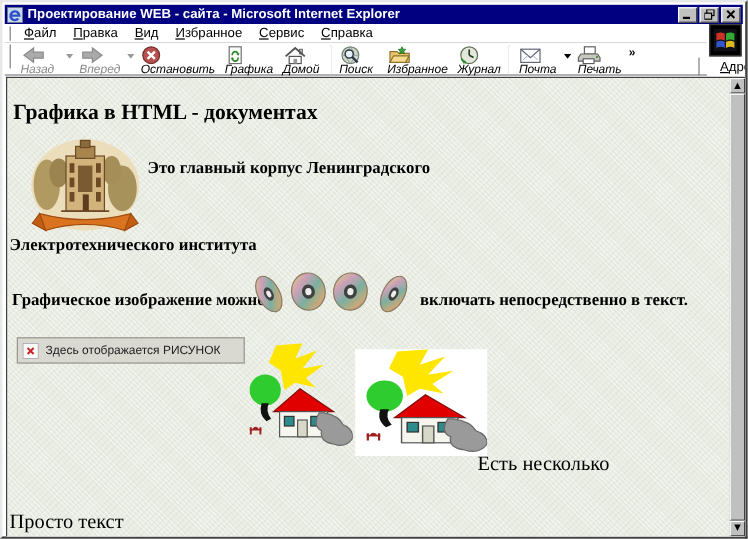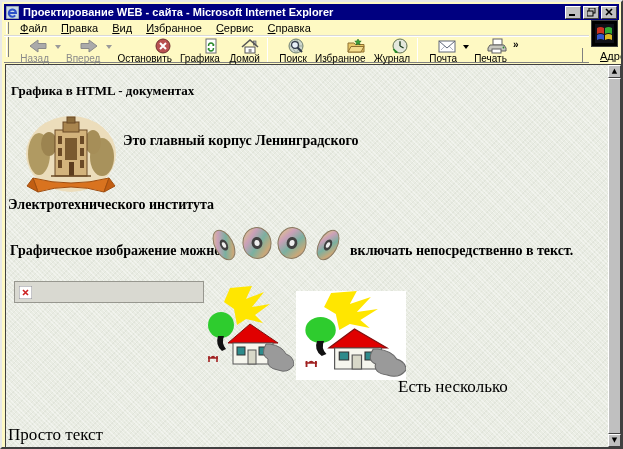--- a/index.html
+++ b/index.html
@@ -1,19 +1,19 @@
 <!DOCTYPE html>
 <html><head>
 <meta charset="utf-8">
 <style>
   html,body{margin:0;padding:0;background:#777;}
   *{box-sizing:border-box;}
   .window{
     position:relative;width:623px;height:449px;
-    background:#fef9c3;
+    background:#ffffff;
     border:2px solid;border-color:#e8e8e8 #404040 #404040 #e8e8e8;
     font-family:"Liberation Sans",sans-serif;
     overflow:hidden;
   }
   
   .titlebar{position:absolute;left:2px;top:2px;right:2px;height:16px;
     background:#000080;display:flex;align-items:center;padding:0 2px;}
   .titlebar .apptitle{color:#fff;font-size:11px;font-weight:bold;margin-left:4px;white-space:nowrap;flex:1;}
   .ie-doc-icon{width:13px;height:13px;display:inline-block;}
   .winbtns{display:flex;gap:2px;}
@@ -23,22 +23,22 @@
   
   .menubar{position:absolute;left:2px;top:18px;right:32px;height:16px;
     display:flex;align-items:center;border-bottom:1px solid #d8d8d8;}
   .grip{width:3px;height:80%;border-left:1px solid #fff;border-right:1px solid #808080;margin:0 4px 0 2px;}
   .menu-item{font-size:11px;color:#000;padding:1px 7px;display:inline-block;cursor:default;}
   .menu-item::first-letter{text-decoration:underline;}
   
   .toolbar{position:absolute;left:2px;top:34px;right:32px;height:27px;
     display:flex;align-items:flex-start;
     border-top:1px solid #fff;border-bottom:1px solid #808080;}
-  .tbtn{display:flex;flex-direction:column;align-items:flex-end;justify-content:flex-start;
-    padding:1px 4px 0 4px;min-width:40px;height:38px;}
+  .tbtn{display:flex;flex-direction:column;align-items:flex-start;justify-content:flex-start;
+    padding:1px 4px 0 4px;min-width:40px;height:38px;font-style:italic;}
   .tbtn .tlabel{font-size:10px;color:#000;white-space:nowrap;margin-top:-1px;}
   .tbtn.disabled .tlabel{color:#8a8a8a;}
   .tbtn-pair{display:flex;align-items:flex-start;}
   .dd-arrow{width:9px;height:20px;display:flex;align-items:center;justify-content:center;}
   .dd-arrow svg{display:block;}
   .tsep{width:1px;height:24px;background:#808080;border-right:1px solid #fff;margin:1px 3px;}
   .chevron{font-size:10px;font-weight:bold;color:#000;align-self:flex-start;margin:2px 0 0 2px;}
   
   .throbber{position:absolute;right:3px;top:18px;width:27px;height:27px;background:#000;
     display:flex;align-items:center;justify-content:center;border:1px solid #404040;}
@@ -48,21 +48,21 @@
   .addr-label::first-letter{text-decoration:underline;}
   
   .viewport{position:absolute;left:3px;top:62px;width:617px;height:384px;
     border:1px solid;border-color:#404040 #fff #fff #404040;
     background-color:#e9ece3;
     background-image:
       repeating-linear-gradient(45deg, rgba(255,255,255,.4) 0 1px, rgba(255,255,255,0) 1px 3px),
       repeating-linear-gradient(-45deg, rgba(150,160,140,.10) 0 1px, rgba(255,255,255,0) 1px 4px);
     overflow:hidden;font-family:"Liberation Serif",serif;color:#000;}
   .vp-abs{position:absolute;white-space:nowrap;}
-  .h1{font-size:13px;font-weight:bold;font-family:Liberation Serif, serif;}
+  .h1{font-size:18px;font-weight:bold;font-family:Liberation Serif, serif;}
   .btext{font-size:14px;font-weight:bold;}
   .ptext{font-size:17px;font-weight:normal;}
   
   .scrollbar{position:absolute;right:0;top:0;width:13px;height:100%;background:#c6c6c6;}
   .sb-btn{position:absolute;left:0;width:13px;height:13px;background:#c0c0c0;
     border:1px solid;border-color:#fff #404040 #404040 #fff;
     font-size:7px;line-height:11px;text-align:center;color:#000;font-family:"DejaVu Sans",sans-serif;}
   .sb-up{top:0;} .sb-down{bottom:0;}
   .sb-thumb{position:absolute;left:0;top:13px;bottom:13px;width:13px;background:#c0c0c0;
     border:1px solid;border-color:#fff #404040 #404040 #fff;}
@@ -344,20 +344,21 @@
 
     <div class="vp-abs btext" style="left:344px;top:178px;">включать непосредственно в текст.</div>
 
     <div class="broken-box" style="left:8px;top:216px;">
       <span>
         <svg width="13" height="13" viewBox="0 0 13 13">
           <rect x="0" y="0" width="13" height="13" fill="#ffffff" stroke="#8a8a92"></rect>
           <path d="M4 4 L9 9 M9 4 L4 9" stroke="#cc2222" stroke-width="1.6"></path>
         </svg>
       </span>
+      <span class="blabel">Здесь отображается РИСУНОК</span>
     </div>
 
     <div class="vp-abs" style="left:194px;top:221px;">
       <svg width="94" height="90" viewBox="0 0 94 90">
         <path d="M30 2 L52 0 L46 13 L64 6 L52 21 L70 18 L55 29 L63 37 L46 33 L37 39 L34 23 L24 16 Z" fill="#ffe600"></path>
         <circle cx="21" cy="39" r="13" fill="#2ecc2e"></circle>
         <path d="M18 50 q-3 9 4 15 l4 -2 q-5 -6 -2 -13 Z" fill="#111111"></path>
         <path d="M28 57 L50 38 L78 57 Z" fill="#e00000" stroke="#801010"></path>
         <rect x="33" y="57" width="40" height="21" fill="#f6f6ee" stroke="#555555"></rect>
         <rect x="37" y="61" width="8" height="8" fill="#2e8b8b" stroke="#333333"></rect>

